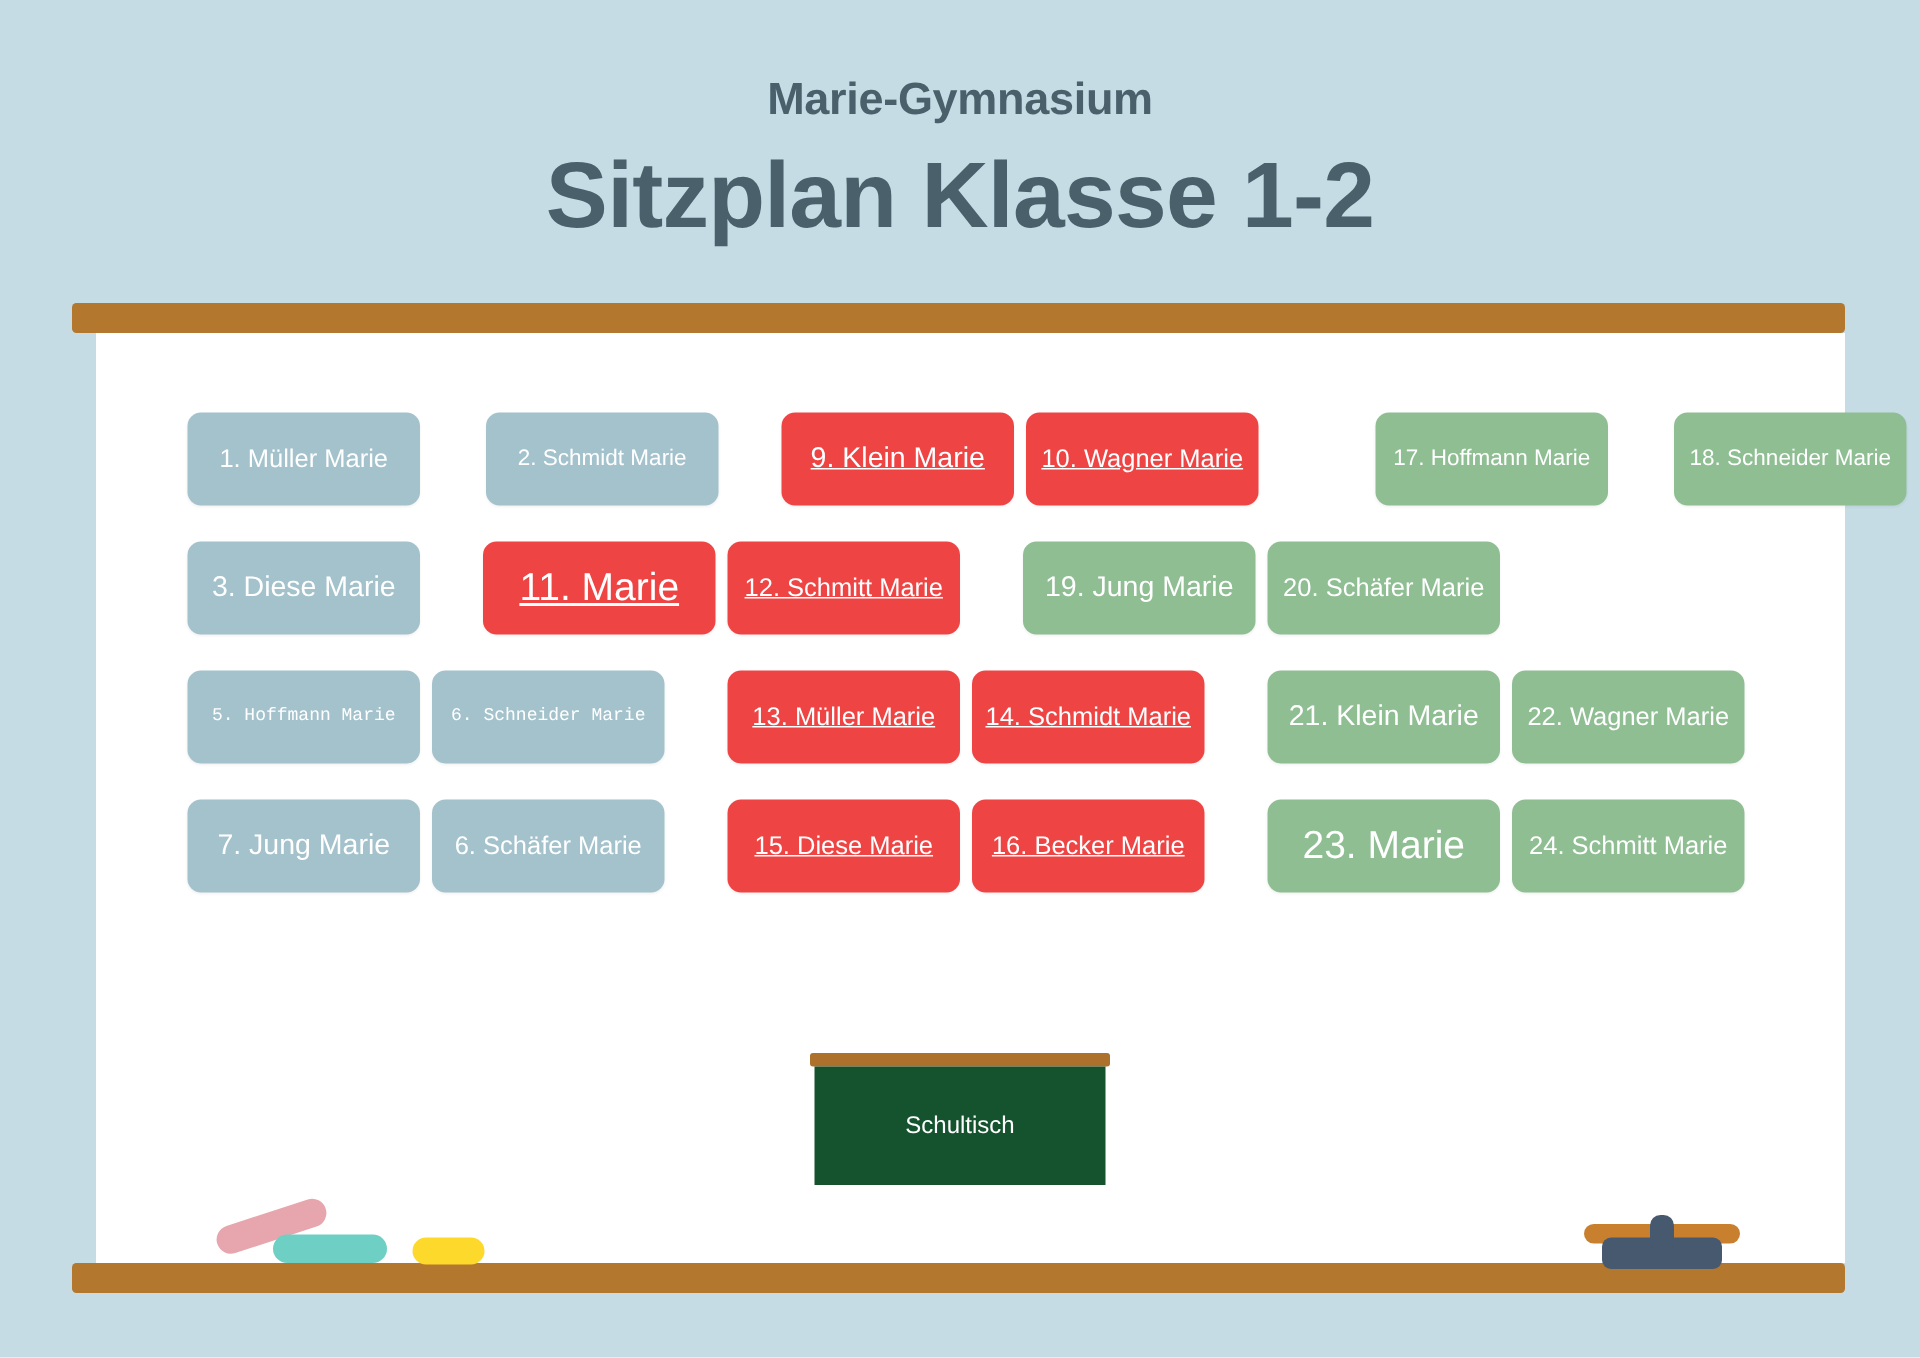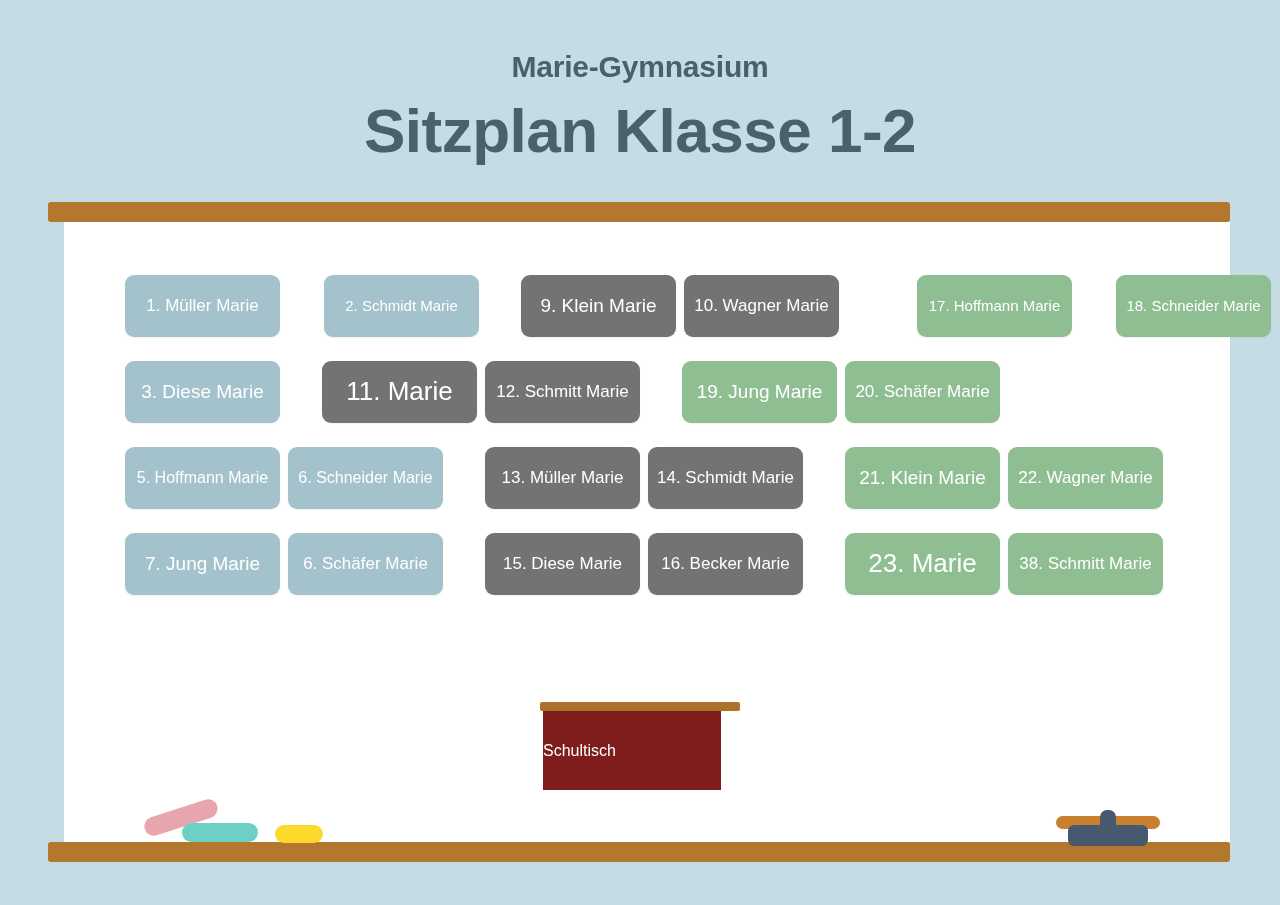--- a/index.html
+++ b/index.html
@@ -103,24 +103,24 @@
     text-align: center;
     color: #ffffff;
     font-weight: normal;
     padding: 4px 6px;
     line-height: 1.15;
     white-space: nowrap;
     box-shadow: 0 1px 2px rgba(0,0,0,0.06);
   }
 
   .desk.blue  { background: #a3c2cc; }
-  .desk.pink  { background: #737373; }
+  .desk.pink  { background: #ef4444; text-decoration: underline; }
   .desk.green { background: #8fbe93; }
 
-  .desk.fs-xs { font-size: 16px; }
+  .desk.fs-xs { font-size: 12px; font-family: Liberation Mono, monospace; }
   .desk.fs-sm { font-size: 15px; margin-left: 36px; }
   .desk.fs-md { font-size: 17px; }
   .desk.fs-lg { font-size: 19px; }
   .desk.fs-xl { font-size: 26px; }
 
   
   .teacher-desk {
     position: absolute;
     left: 543px;
     top: 702px;
@@ -135,26 +135,26 @@
     width: 200px;
     height: 9px;
     background: #ad712c;
     border-radius: 2px;
   }
 
   .teacher-desk-body {
     position: absolute;
     left: 0;
     top: 9px;
-    width: 178px;
+    width: 194px;
     height: 79px;
-    background: #7f1d1d;
+    background: #14532d;
     display: flex;
     align-items: center;
-    justify-content: flex-start;
+    justify-content: center;
   }
 
   .teacher-desk-label {
     color: #ffffff;
     font-size: 16px;
   }
 
   
   .chalk {
     position: absolute;
@@ -293,21 +293,21 @@
         <div class="desk blue fs-md">6. Schäfer Marie</div>
       </div>
       <div class="group-gap"></div>
       <div class="group">
         <div class="desk pink fs-md">15. Diese Marie</div>
         <div class="desk pink fs-md">16. Becker Marie</div>
       </div>
       <div class="group-gap"></div>
       <div class="group">
         <div class="desk green fs-xl">23. Marie</div>
-        <div class="desk green fs-md">38. Schmitt Marie</div>
+        <div class="desk green fs-md">24. Schmitt Marie</div>
       </div>
     </div>
   </div>
 
 <div class="teacher-desk">
   <div class="teacher-desk-top"></div>
   <div class="teacher-desk-body">
     <span class="teacher-desk-label">Schultisch</span>
   </div>
 </div>

